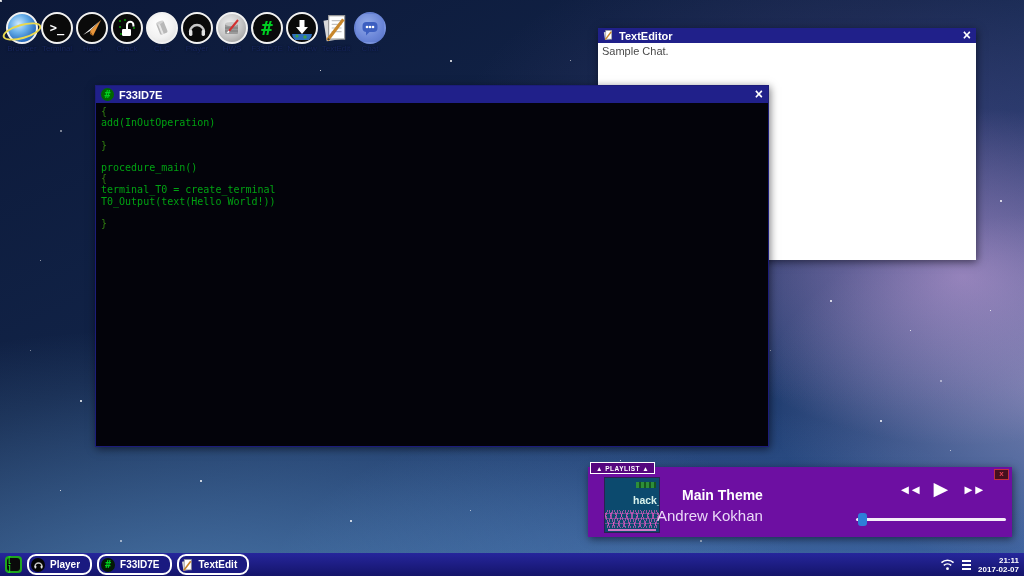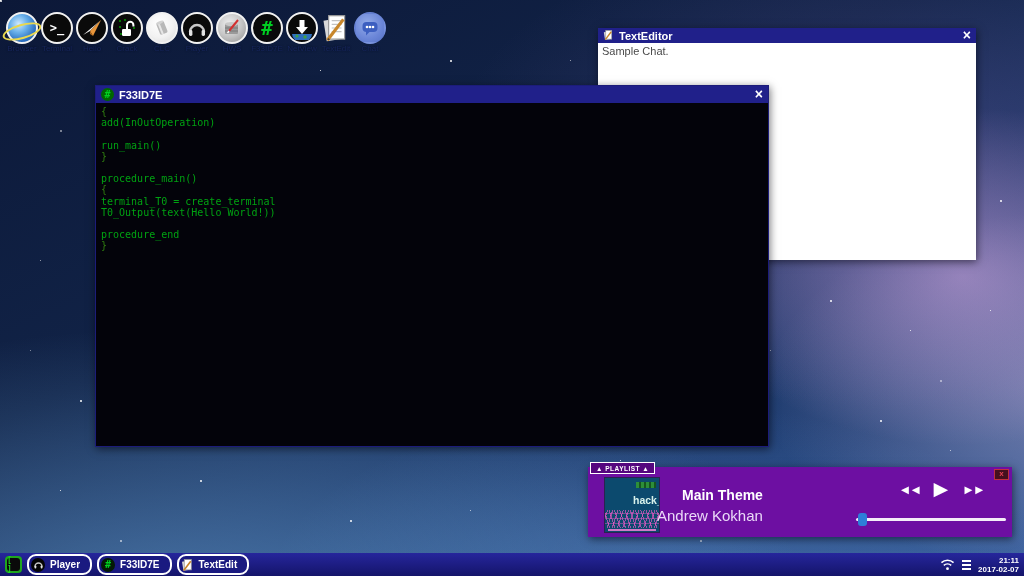--- a/index.html
+++ b/index.html
@@ -236,29 +236,27 @@
       <span class="tb-ic">
           <span style="color:#00d020;font-family:'DejaVu Sans Mono',monospace;font-weight:bold;font-size:10px;">#</span>
         </span>
       <span class="title">F33ID7E</span>
       <span class="close">×</span>
     </div>
     <div class="code">
       <div class="code-line dim">{</div>
       <div class="code-line">add(InOutOperation)</div>
       <div class="code-line"></div>
-      <div class="code-line">run_main()</div>
       <div class="code-line dim">}</div>
       <div class="code-line"></div>
       <div class="code-line">procedure_main()</div>
       <div class="code-line dim">{</div>
       <div class="code-line">terminal_T0 = create_terminal</div>
       <div class="code-line">T0_Output(text(Hello World!))</div>
       <div class="code-line"></div>
-      <div class="code-line">procedure_end</div>
       <div class="code-line dim">}</div>
     </div>
   </div>
 
   <div class="window" id="win-player">
     <div class="pl-badge">▲ PLAYLIST ▲</div>
     <div class="pl-close">x</div>
     <div class="pl-art">
       <div class="strip"></div>
       <div class="artname">hack_me</div>

